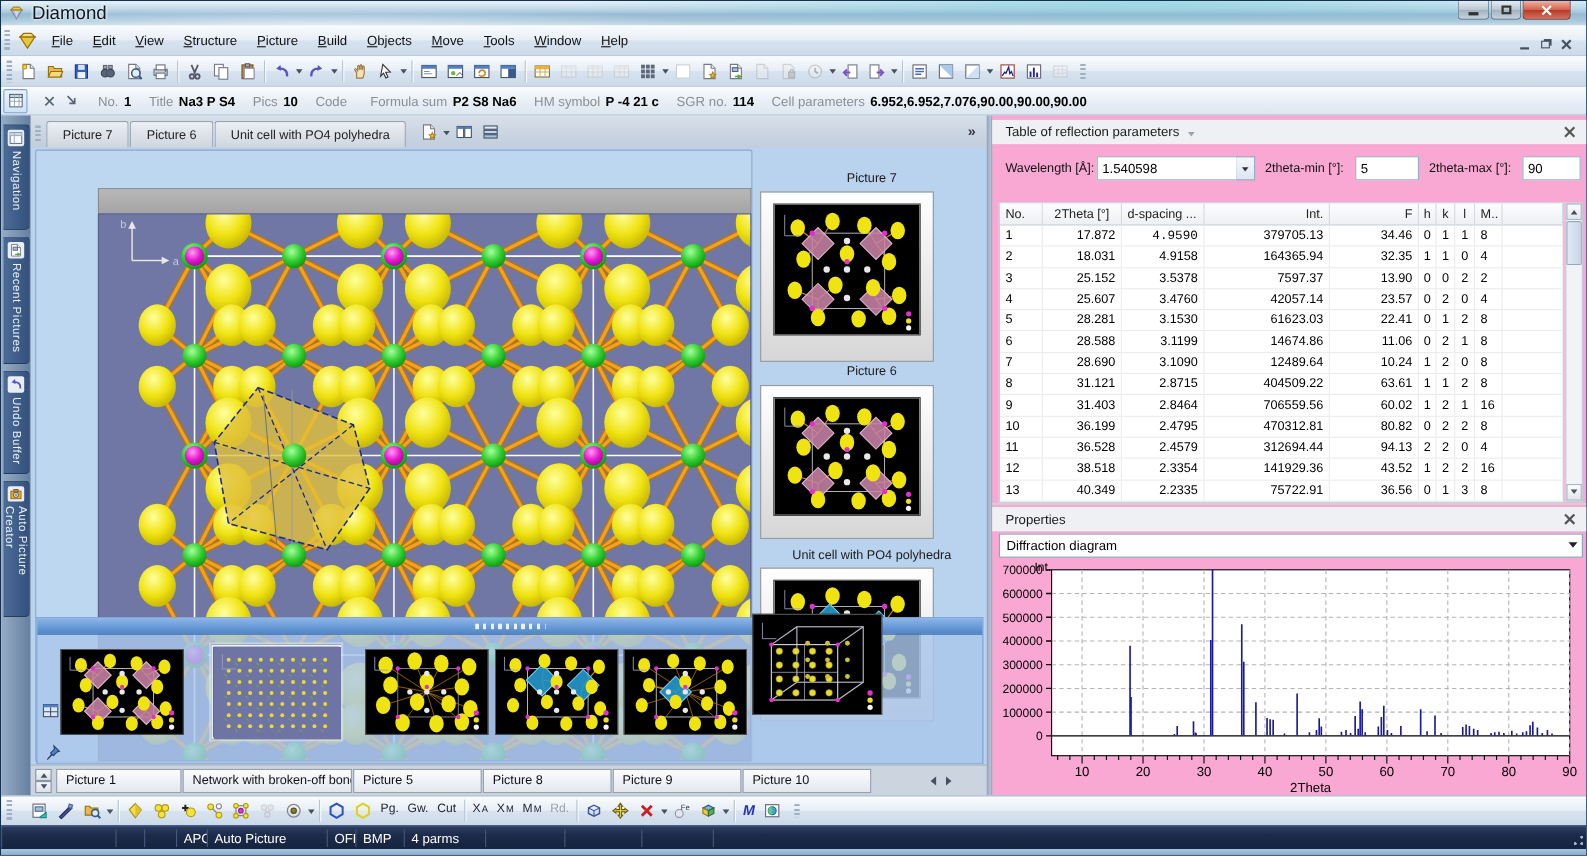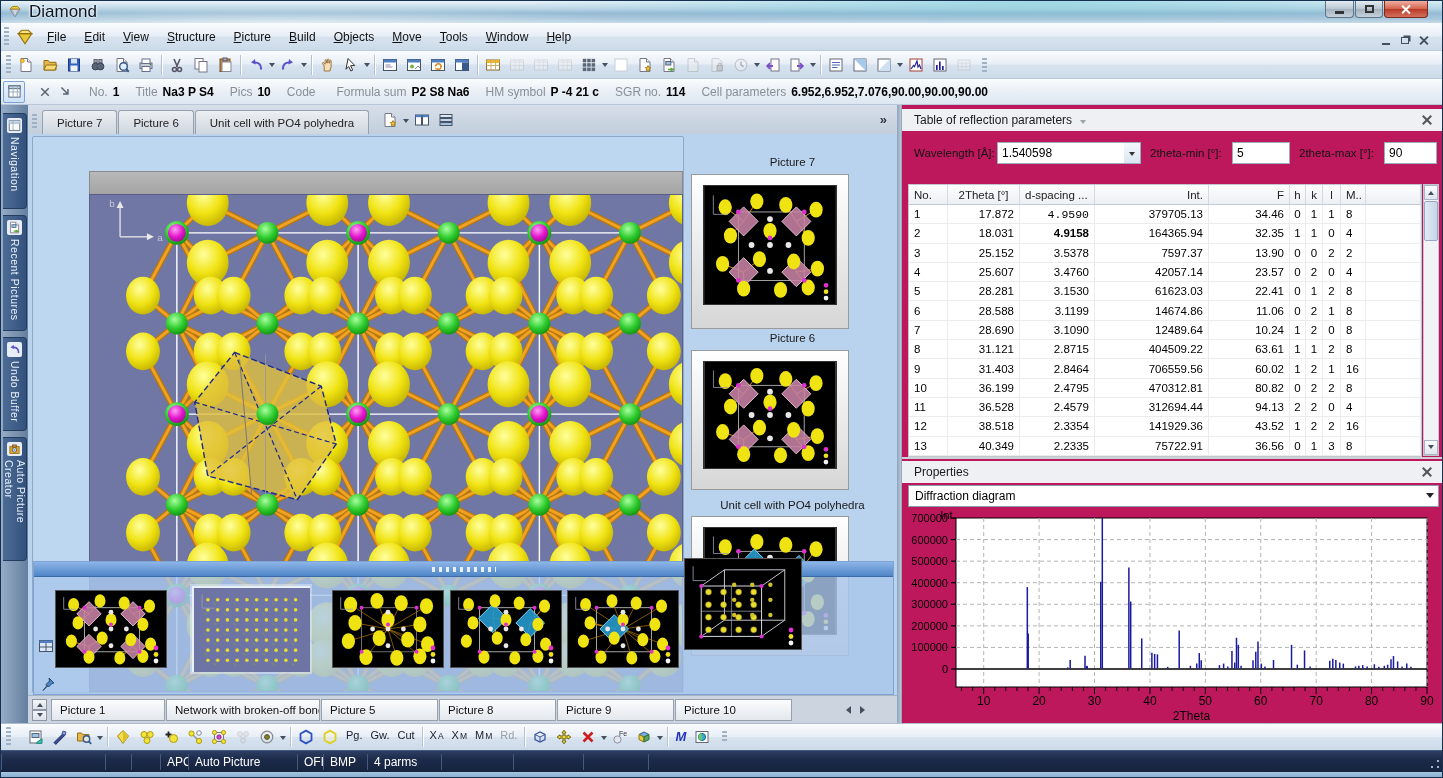--- a/index.html
+++ b/index.html
@@ -76,21 +76,21 @@
   .btab{height:22px;font-size:11.5px;display:flex;align-items:center;padding:0 8px;background:linear-gradient(180deg,#fbfcfd,#e3e8ee);border:1px solid #97a1ad;margin-right:1px;color:#111;white-space:nowrap;overflow:hidden}
   .spinner{width:15px;height:22px;display:flex;flex-direction:column;margin:0 4px}
   .spin-b{flex:1;border:1px solid #8c96a4;background:linear-gradient(180deg,#f4f6f9,#dde2e9);display:flex;align-items:center;justify-content:center}
   .tri-up{border:3.5px solid transparent;border-bottom:4.5px solid #44505e;margin-bottom:2px}
   .tri-down{border:3.5px solid transparent;border-top:4.5px solid #44505e;margin-top:2px}
   .tri-left{border:4px solid transparent;border-right:5px solid #44505e;margin-right:2px}
   .tri-right{border:4px solid transparent;border-left:5px solid #44505e;margin-left:2px}
   .nav-arrow{width:16px;height:22px;display:flex;align-items:center;justify-content:center}
   
   .vsplit{position:absolute;left:896px;top:104px;width:4px;height:618px;background:linear-gradient(90deg,#8ea4bd,#b9c8da)}
-  .rpanel{position:absolute;left:900px;top:104px;width:543px;height:618px;background:#be185d;border-left:1px solid #98a8bc}
+  .rpanel{position:absolute;left:900px;top:104px;width:543px;height:618px;background:#f9a8d4;border-left:1px solid #98a8bc}
   .pane-title{position:absolute;left:0;width:100%;height:22px;display:flex;align-items:center;font-size:12px;color:#1a1a1a;padding-left:12px;background:#eef0f3}
   .pane-caret{width:0;height:0;border:3.5px solid transparent;border-top:4px solid #9aa2ac;margin:6px 0 0 8px}
   .pclose{position:absolute;right:10px;top:3px;width:15px;height:15px}
   .pclose::before,.pclose::after{content:"";position:absolute;left:6.5px;top:2px;width:2px;height:12px;background:#555}
   .pclose::before{transform:rotate(45deg)}.pclose::after{transform:rotate(-45deg)}
   .ctrl-label{position:absolute;font-size:11.5px;color:#111;white-space:nowrap}
   .fld{position:absolute;height:22px;border:1px solid #9aabc4;font-size:12px;font-family:"Liberation Sans",sans-serif;padding:0 4px;background:#fff;color:#000}
   .combo-dd{position:absolute;width:17px;height:22px;border:1px solid #9aabc4;border-left:none;background:linear-gradient(180deg,#f4f8fc,#dbe6f2);display:flex;align-items:center;justify-content:center}
   .combo-dd::after{content:"";border:3.5px solid transparent;border-top:4.5px solid #333;margin-top:4px}
   
@@ -1900,21 +1900,21 @@
           <div class="tc ar" style="width: 81px;">34.46</div>
           <div class="tc ac" style="width: 16px;">0</div>
           <div class="tc ac" style="width: 17px;">1</div>
           <div class="tc ac" style="width: 18px;">1</div>
           <div class="tc al" style="width: 25px;">8</div>
           <div class="tc al" style="width: 55px;"></div>
         </div>
         <div class="trow">
           <div class="tc al" style="width: 39px;">2</div>
           <div class="tc ar" style="width: 72px;">18.031</div>
-          <div class="tc ar" style="width: 75px; font-weight: bold;">4.9158</div>
+          <div class="tc ar" style="width: 75px;">4.9158</div>
           <div class="tc ar" style="width: 114px;">164365.94</div>
           <div class="tc ar" style="width: 81px;">32.35</div>
           <div class="tc ac" style="width: 16px;">1</div>
           <div class="tc ac" style="width: 17px;">1</div>
           <div class="tc ac" style="width: 18px;">0</div>
           <div class="tc al" style="width: 25px;">4</div>
           <div class="tc al" style="width: 55px;"></div>
         </div>
         <div class="trow">
           <div class="tc al" style="width: 39px;">3</div>

